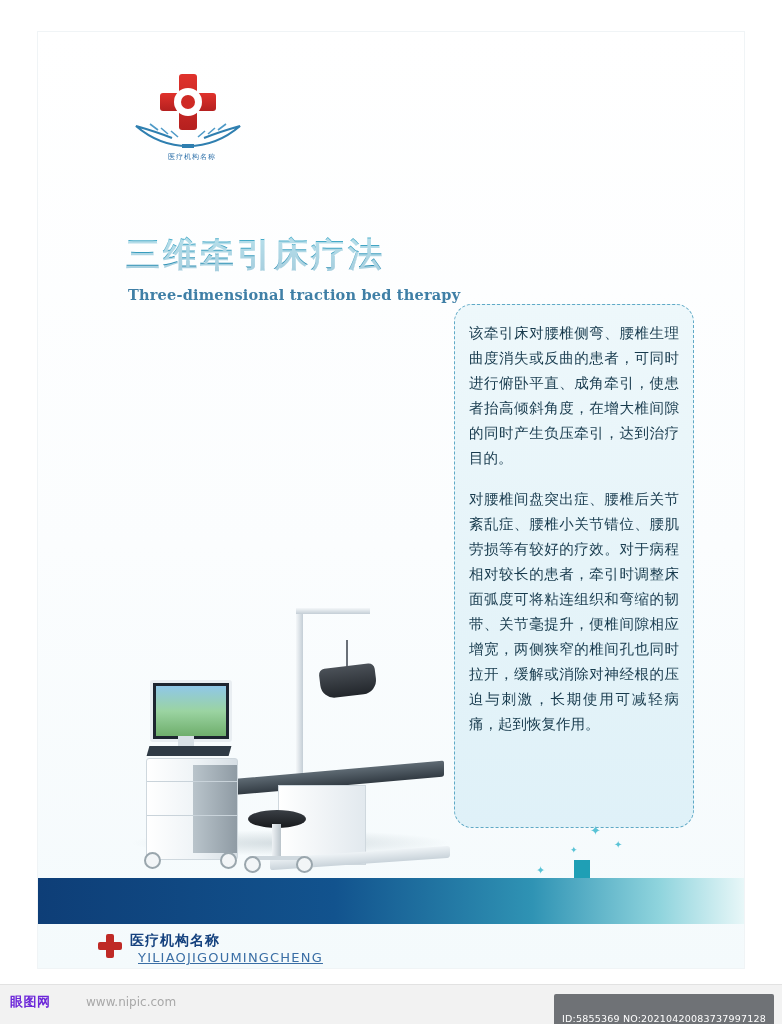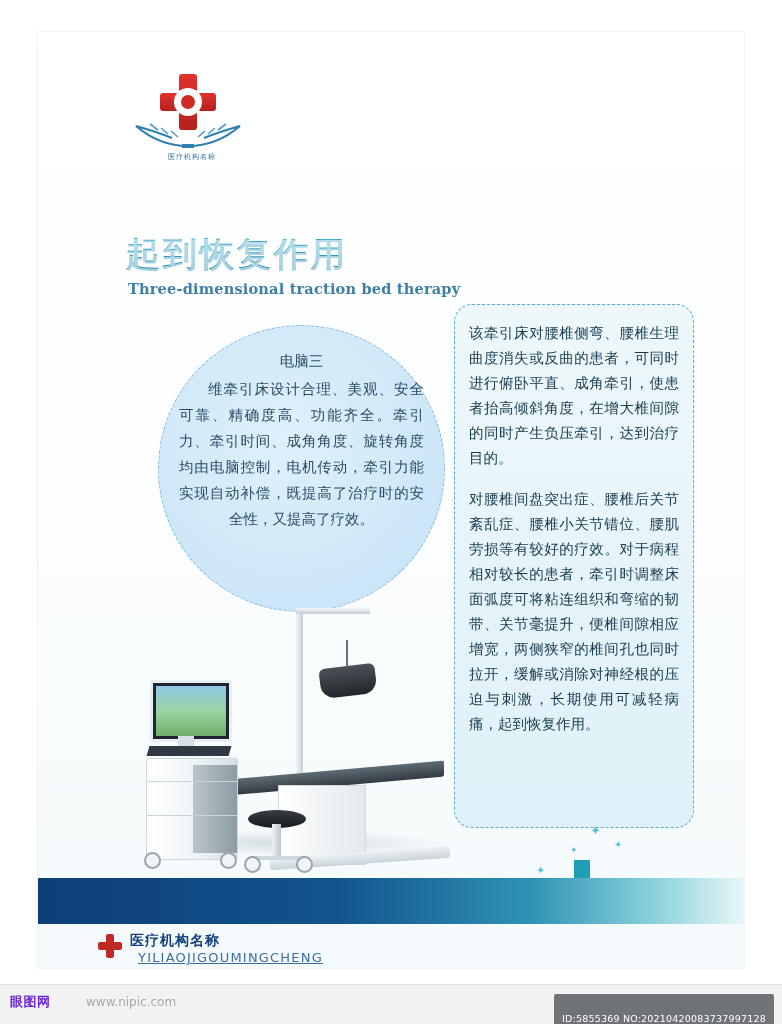--- a/index.html
+++ b/index.html
@@ -102,21 +102,21 @@
     background: linear-gradient(180deg,#4fb4cf 0%, #1b7fa8 100%);
     -webkit-background-clip: text;
     background-clip: text;
     -webkit-text-fill-color: transparent;
     text-shadow: 0 1px 0 rgba(255,255,255,0.6);
     font-family: "DejaVu Sans", sans-serif;
   }
   .title-en {
     position: absolute;
     left: 90px;
-    top: 248px;
+    top: 254px;
     font-size: 14.5px;
     font-weight: bold;
     color: #3f7fa6;
     letter-spacing: 0.2px;
     font-family: "DejaVu Serif", serif;
   }
 
   
   .circle {
     position: absolute;
@@ -419,29 +419,23 @@
       <svg class="logo-wheat" viewBox="0 0 120 34">
         <path d="M60 30 C40 30 22 22 8 10 C22 14 34 18 44 22" fill="none" stroke="#2f7fb0" stroke-width="2.2"></path>
         <path d="M60 30 C80 30 98 22 112 10 C98 14 86 18 76 22" fill="none" stroke="#2f7fb0" stroke-width="2.2"></path>
         <path d="M30 14 l-8 -6 M40 18 l-7 -6 M50 21 l-7 -6" stroke="#4f9ac7" stroke-width="1.6" fill="none"></path>
         <path d="M90 14 l8 -6 M80 18 l7 -6 M70 21 l7 -6" stroke="#4f9ac7" stroke-width="1.6" fill="none"></path>
         <rect x="54" y="28" width="12" height="4" fill="#2f7fb0"></rect>
       </svg>
       <div class="logo-caption">医疗机构名称</div>
     </div>
 
-    <div class="title-cn">起到恢复作用</div>
+    <div class="title-cn">三维牵引床疗法</div>
     <div class="title-en">Three-dimensional traction bed therapy</div>
 
-    <div class="circle">
-      <div class="circle-inner">
-        <p>电脑三</p>
-        <p class="body">维牵引床设计合理、美观、安全可靠、精确度高、功能齐全。牵引力、牵引时间、成角角度、旋转角度均由电脑控制，电机传动，牵引力能实现自动补偿，既提高了治疗时的安全性，又提高了疗效。</p>
-      </div>
-    </div>
 
     <div class="panel">
       <p>该牵引床对腰椎侧弯、腰椎生理曲度消失或反曲的患者，可同时进行俯卧平直、成角牵引，使患者抬高倾斜角度，在增大椎间隙的同时产生负压牵引，达到治疗目的。</p>
       <p>对腰椎间盘突出症、腰椎后关节紊乱症、腰椎小关节错位、腰肌劳损等有较好的疗效。对于病程相对较长的患者，牵引时调整床面弧度可将粘连组织和弯缩的韧带、关节毫提升，便椎间隙相应增宽，两侧狭窄的椎间孔也同时拉开，缓解或消除对神经根的压迫与刺激，长期使用可减轻病痛，起到恢复作用。</p>
     </div>
 
     <div class="photo">
       <div class="shadow-floor"></div>
 
       <div class="pole"></div>

